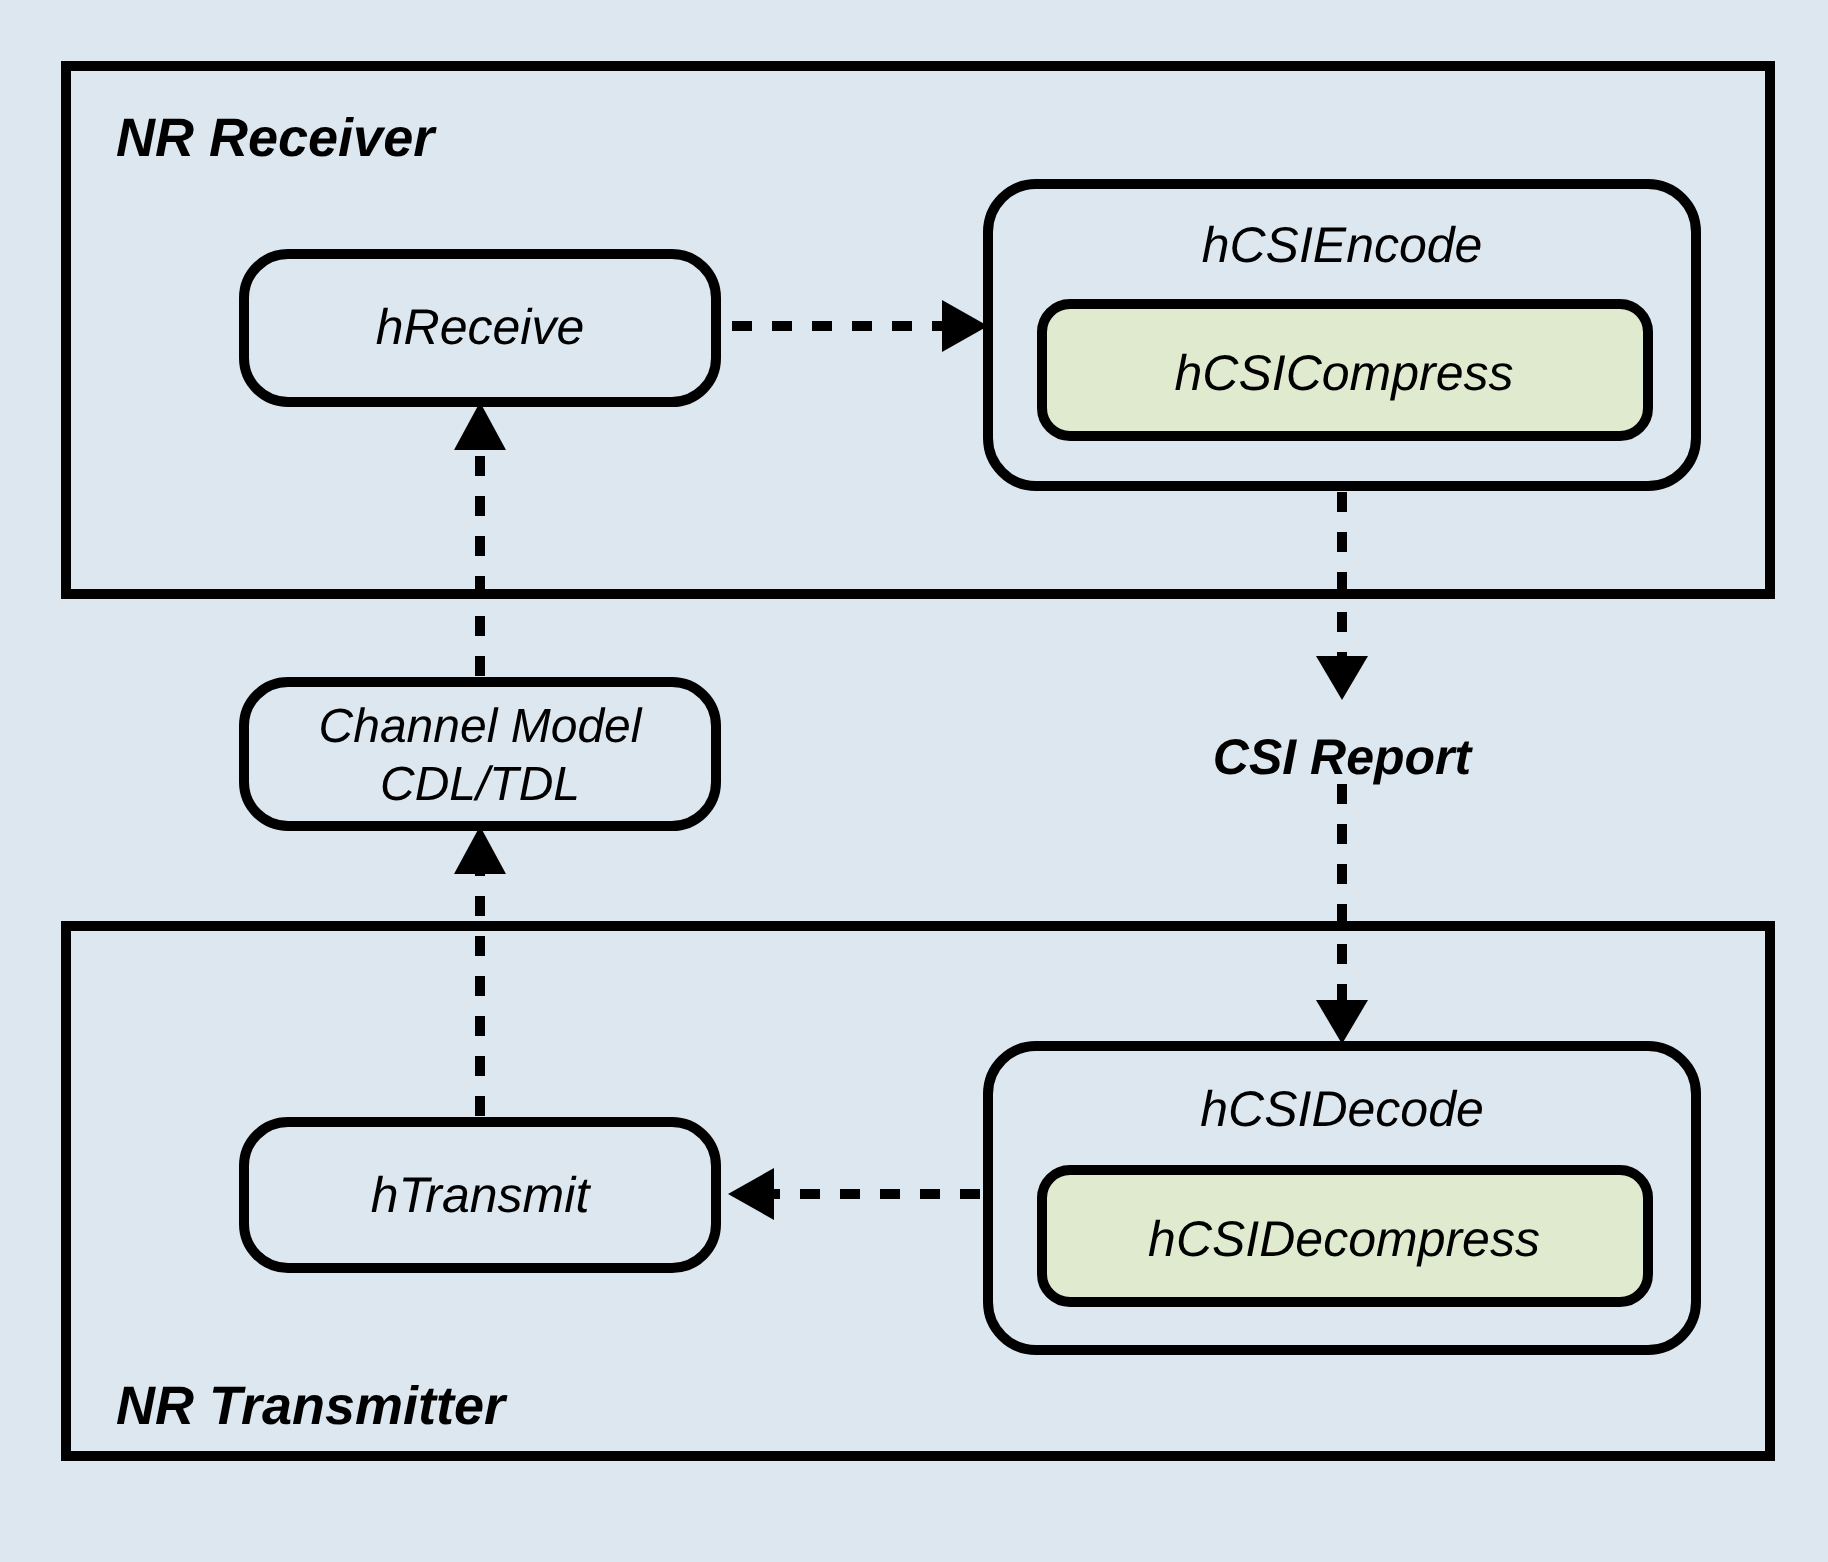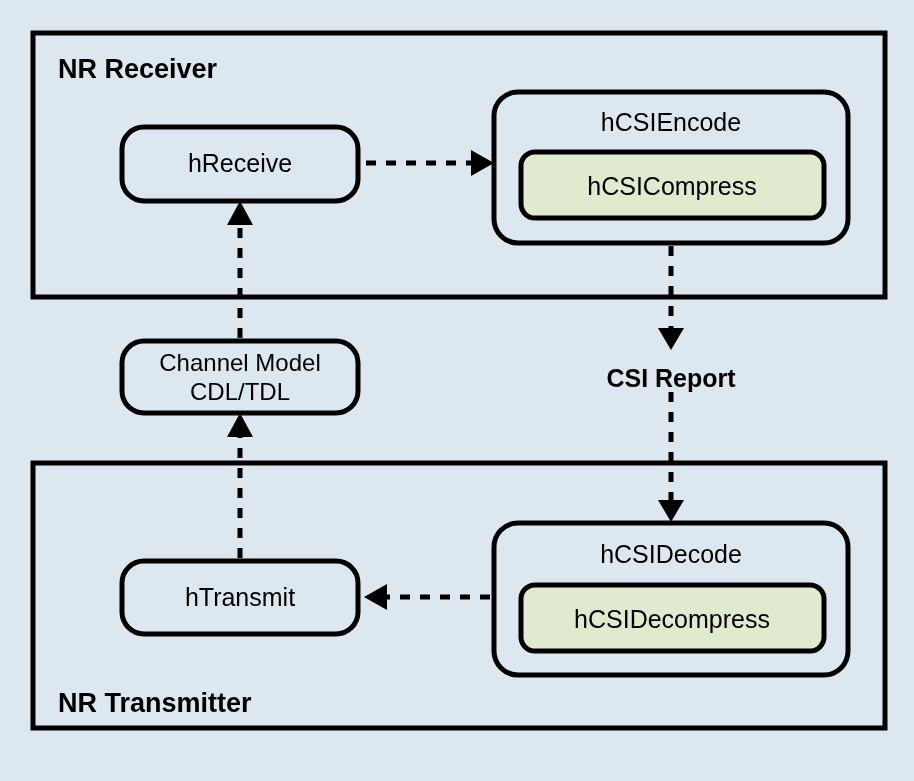--- a/index.html
+++ b/index.html
@@ -11,20 +11,21 @@
     width: 914px;
     height: 781px;
     font-family: "Liberation Sans", sans-serif;
     overflow: hidden;
   }
   #stage {
     position: relative;
     width: 914px;
     height: 781px;
     background: #dde7ef;
+    font-style: italic;
   }
   svg.diagram {
     position: absolute;
     left: 0;
     top: 0;
     width: 914px;
     height: 781px;
   }
   
   .group-rect {

